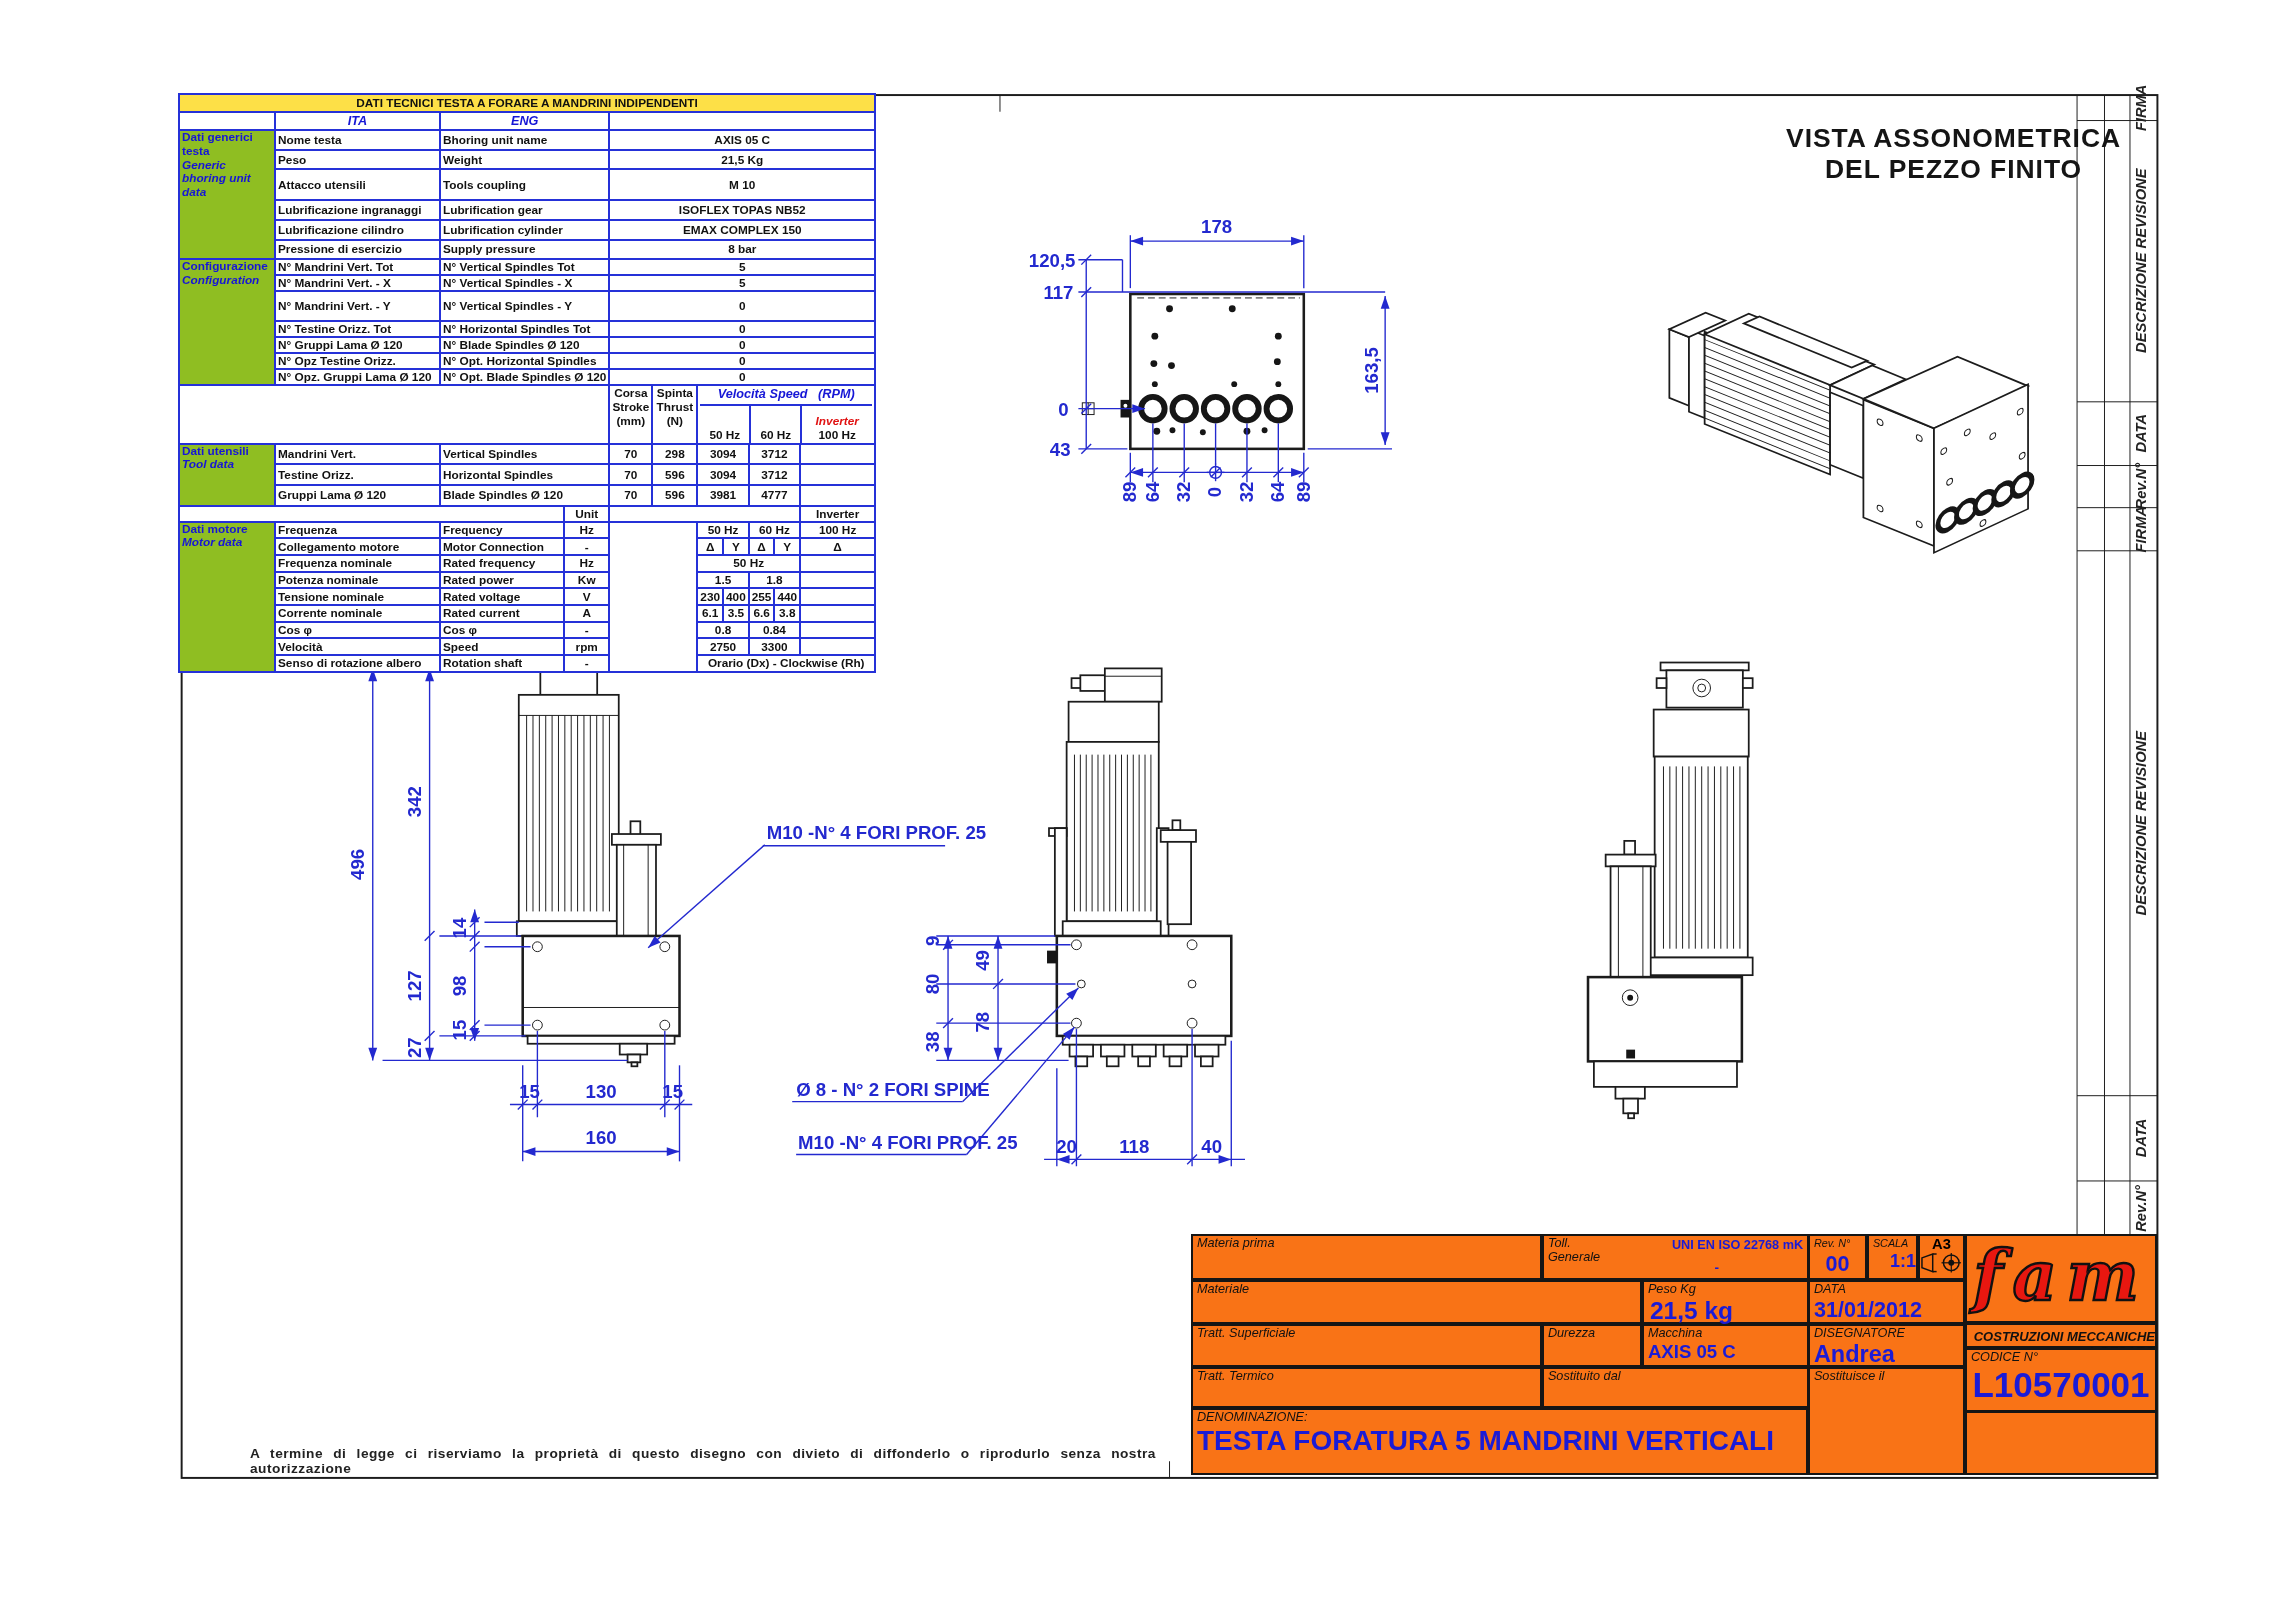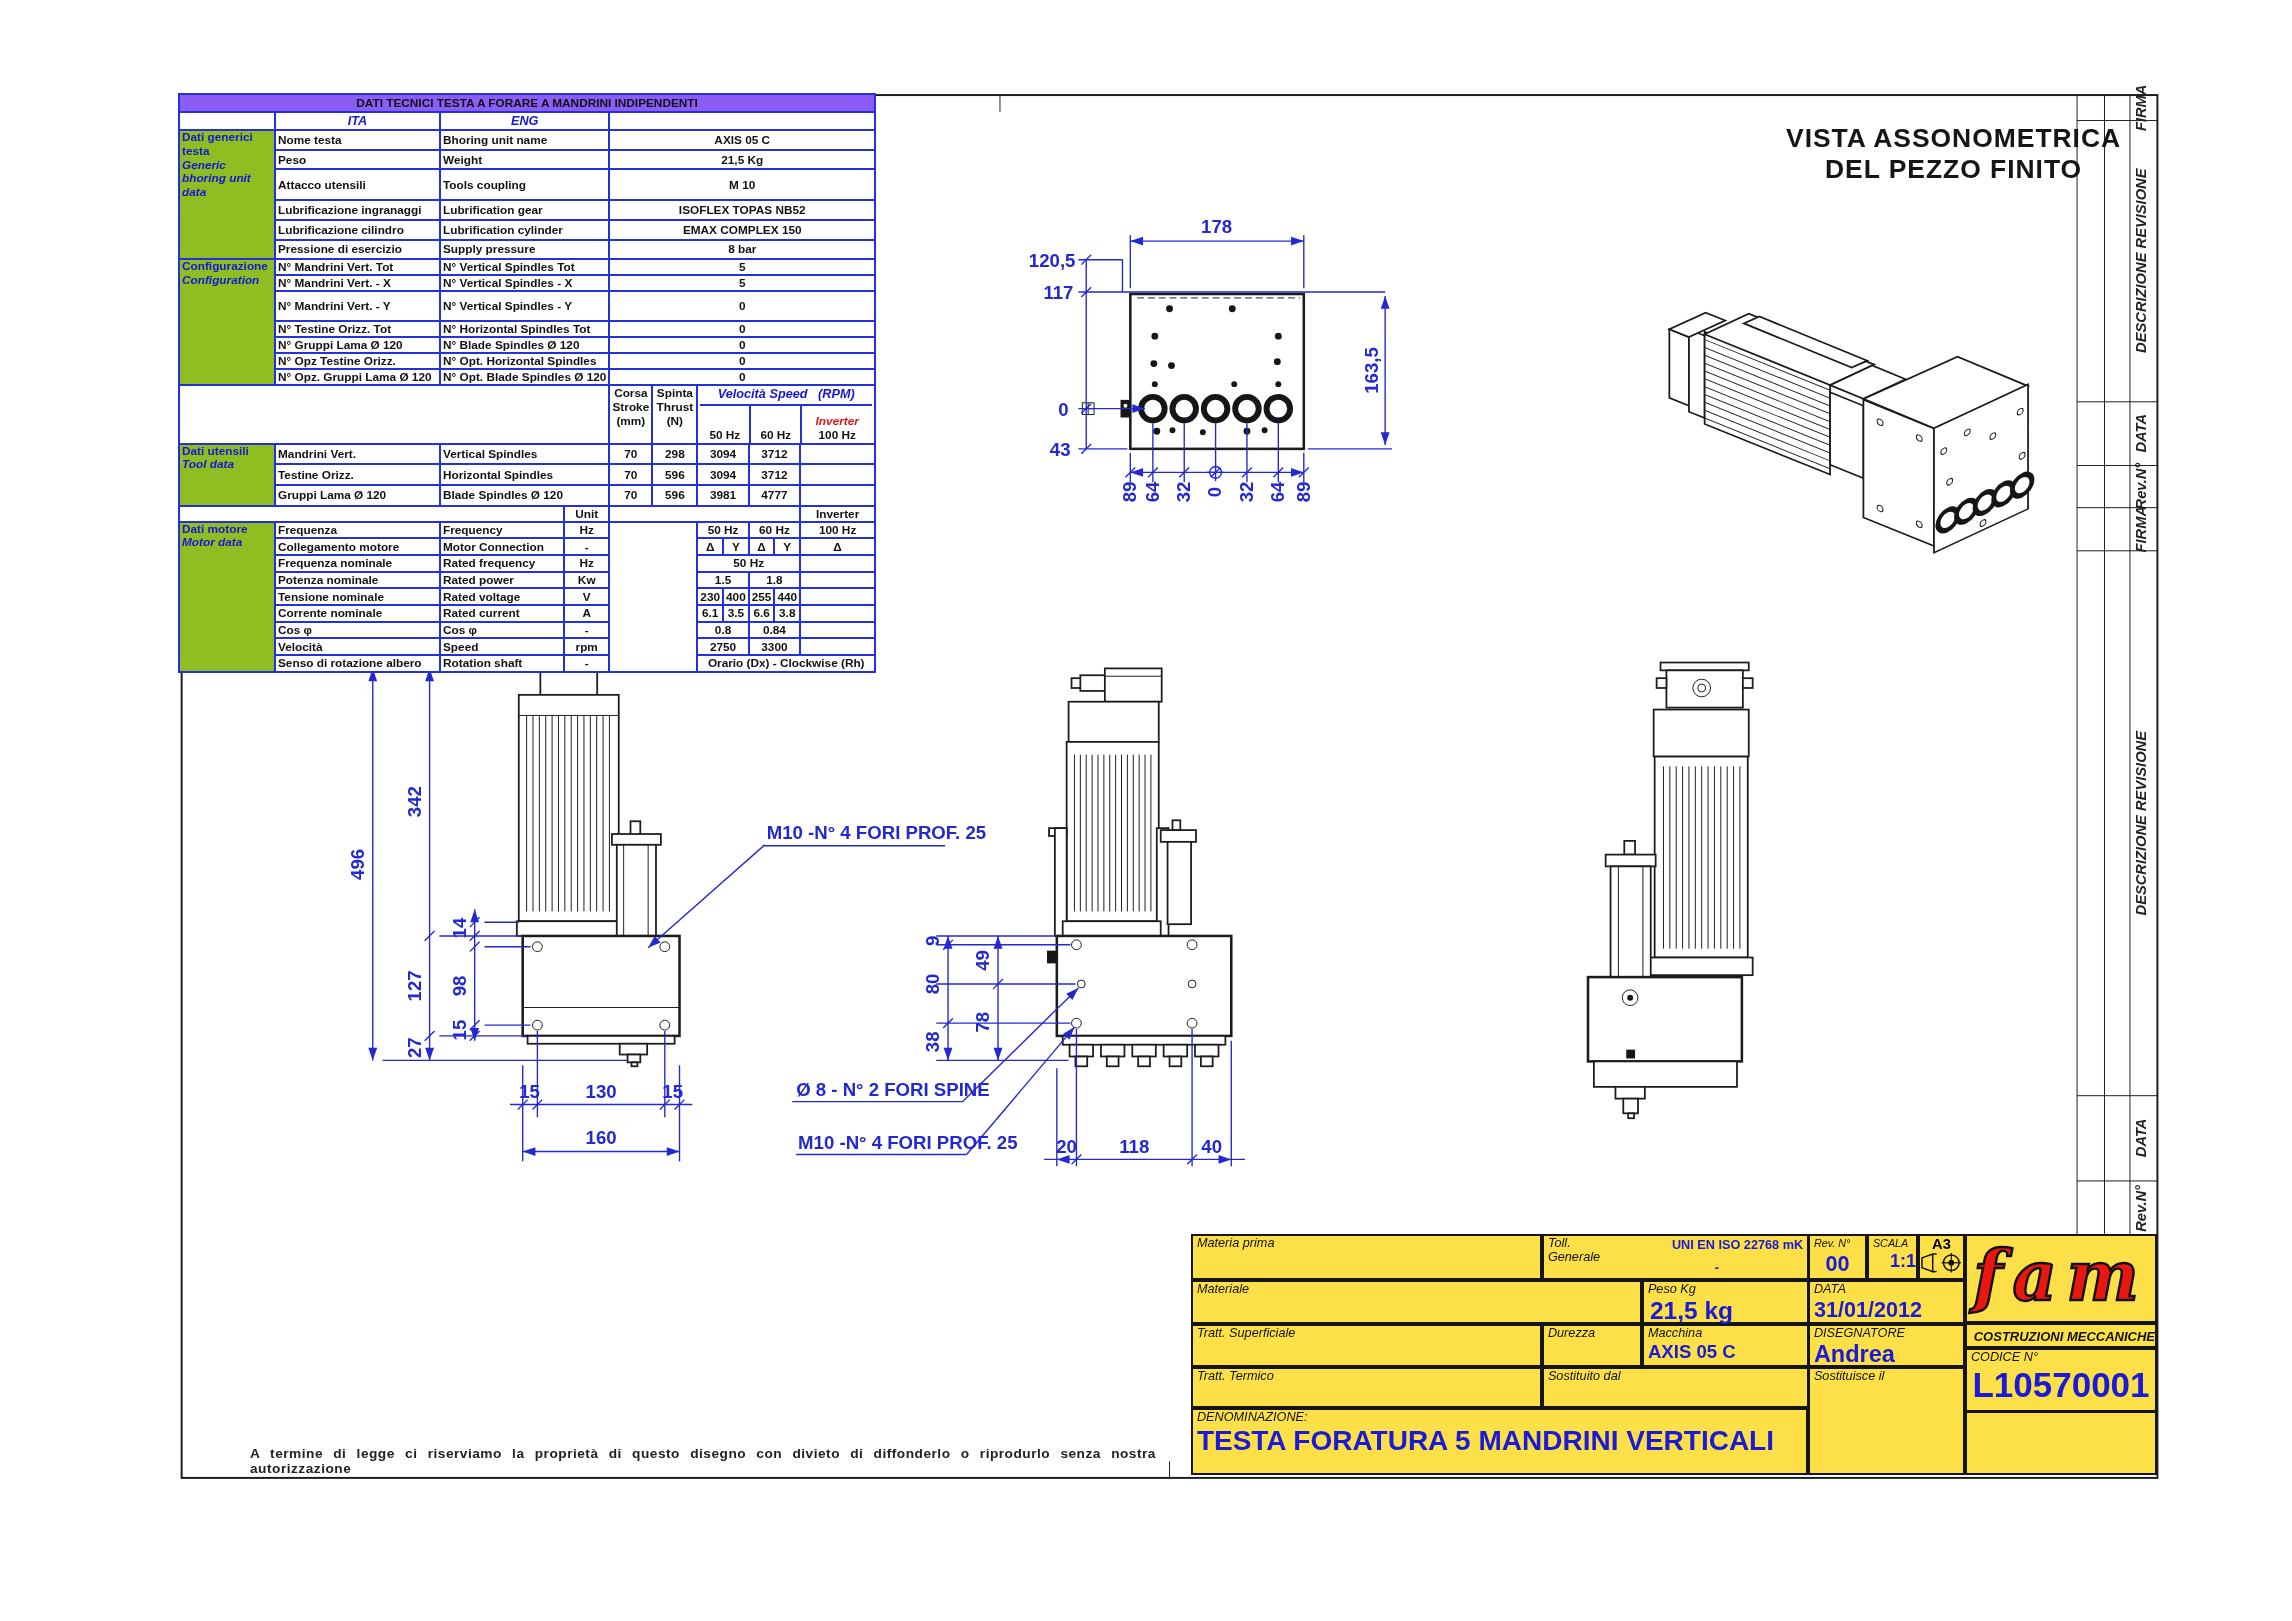--- a/index.html
+++ b/index.html
@@ -13,21 +13,21 @@
   .b{stroke:#2329cf;fill:none;stroke-width:1.4;}
   .ct{font:bold 19px "Liberation Sans",sans-serif;fill:#2329cf;}
   .cap{font:bold 27px "Liberation Sans",sans-serif;fill:#151515;letter-spacing:1px;}
   .rev{font:italic bold 15px "Liberation Sans",sans-serif;fill:#222;}
 
   
   .ttwrap{position:absolute;left:178px;top:93px;}
   table.tt{border-collapse:collapse;table-layout:fixed;background:#fff;border:2.9px solid #2531d8;}
   table.tt td{border:2px solid #2531d8;padding:0 2px;overflow:hidden;white-space:nowrap;
               font:bold 11.8px "Liberation Sans",sans-serif;color:#111;box-sizing:border-box;}
-  td.ttl{background:#8b5cf6;color:#1616d6;font:bold italic 14.7px "Liberation Sans",sans-serif;text-align:center;}
+  td.ttl{background:#fde047;color:#1616d6;font:bold italic 14.7px "Liberation Sans",sans-serif;text-align:center;}
   tr.hd td{color:#1616d6;font:bold italic 12.7px "Liberation Sans",sans-serif;text-align:center;}
   td.g{background:#8fbe22;vertical-align:top;}
   td.g .gi{color:#1616d6;font:bold 11.8px "Liberation Sans",sans-serif;white-space:pre-line;line-height:13.7px;}
   td.g .ge{color:#1616d6;font:bold italic 11.8px "Liberation Sans",sans-serif;white-space:pre-line;line-height:13.7px;}
   td.ita{text-align:left;margin-left:28px;}
   td.eng{color:#1518b9;font:bold italic 11.8px "Liberation Sans",sans-serif;margin-top:48px;}
   td.val{text-align:center;}
   td.unitc{color:#1616d6;font:bold italic 11.8px "Liberation Sans",sans-serif;text-align:center;}
   td.bh{color:#1616d6;font:bold italic 11.8px "Liberation Sans",sans-serif;text-align:center;
         vertical-align:top;line-height:17.6px;}
@@ -35,21 +35,21 @@
   .vt{color:#1616d6;font:bold italic 12.7px "Liberation Sans",sans-serif;text-align:center;height:17.6px;line-height:17.6px;border-bottom:2px solid #2531d8;}
   .vb{display:flex;height:37px;}
   .vb span{display:flex;flex-direction:column;justify-content:flex-end;text-align:center;font:bold 11.8px "Liberation Sans",sans-serif;padding-bottom:1px;}
   .vb .h5,.vb .h6{width:49px;border-right:2px solid #2531d8;}
   .vb .hi{flex:1;}
   .vb .hi em{color:#e01212;font:bold italic 11.8px "Liberation Sans",sans-serif;}
   td.hired{color:#e01212;font:bold italic 11.8px "Liberation Sans",sans-serif;text-align:center;}
 
   
   .tb{position:absolute;left:1191px;top:1234px;width:966px;height:241px;}
-  .tb .c{position:absolute;border:2px solid #151515;box-sizing:border-box;background:#fde047;}
+  .tb .c{position:absolute;border:2px solid #151515;box-sizing:border-box;background:#f97316;}
   .lbl{font:italic 12.7px "Liberation Sans",sans-serif;color:#111;padding:1px 0 0 3.9px;white-space:pre-line;line-height:13.7px;}
   .lblb{font:italic bold 11.8px "Liberation Sans",sans-serif;color:#111;padding:1px 0 0 3.9px;}
   .bv{color:#1b1bd6;font-weight:bold;}
   .footer{position:absolute;left:250px;top:1446px;width:921px;font:bold 13.7px "Liberation Sans",sans-serif;
           color:#222;letter-spacing:0.5px;word-spacing:5.9px;}
 </style>
 </head>
 <body>
 
 <div class="sheet">

